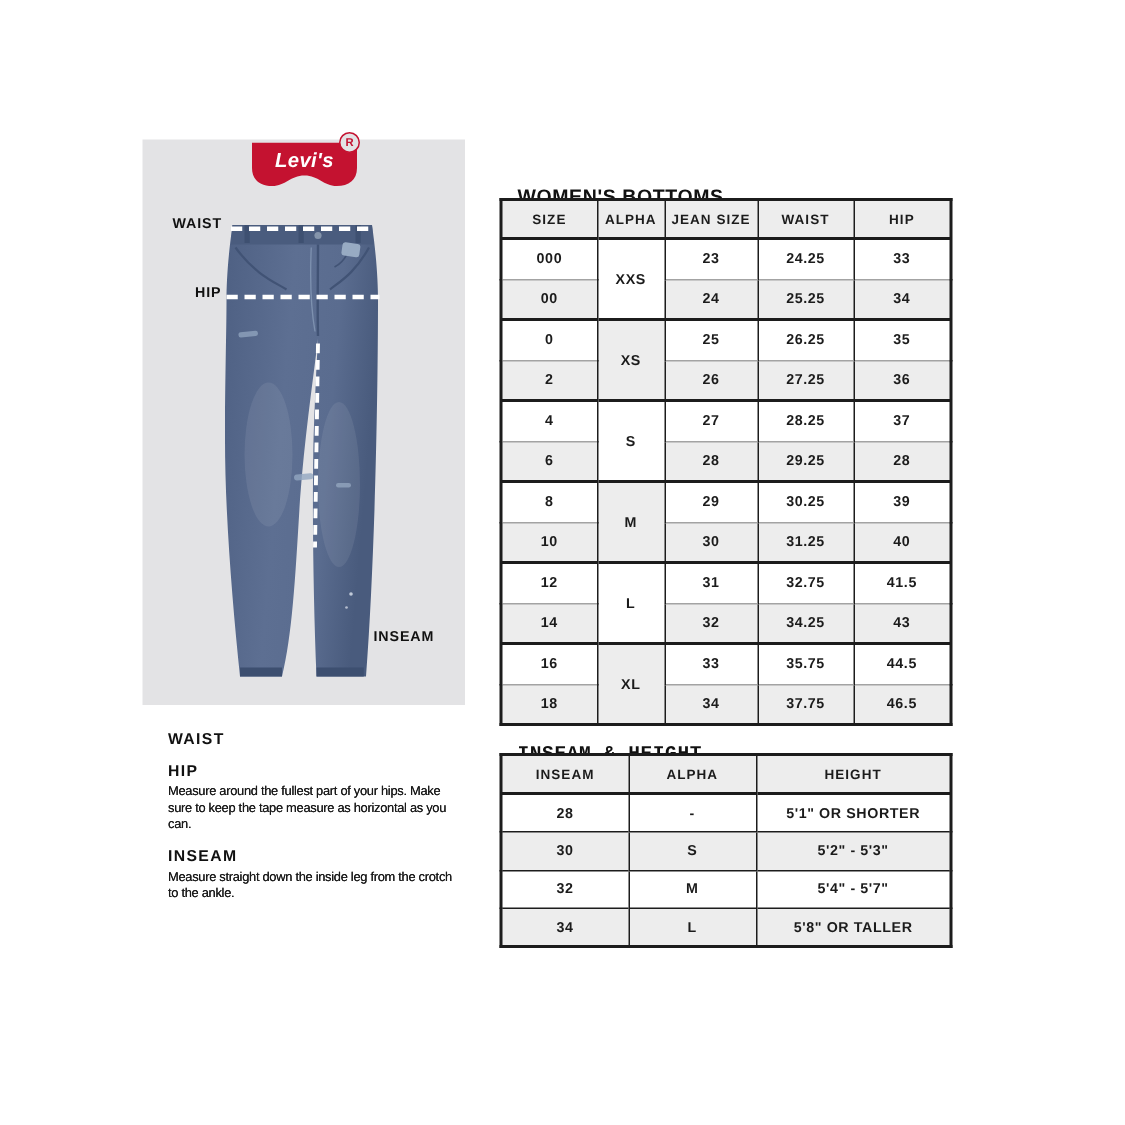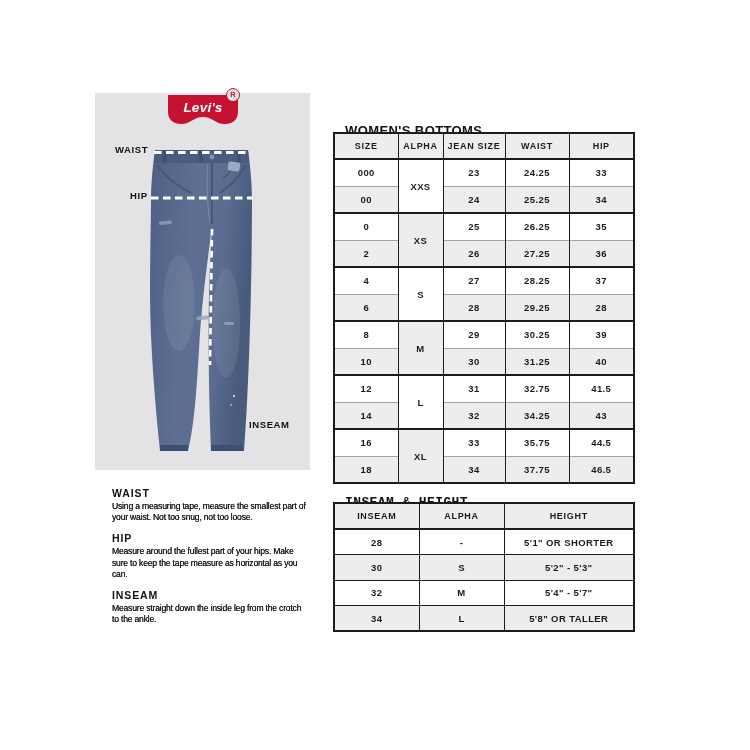--- a/index.html
+++ b/index.html
@@ -116,21 +116,20 @@
     </svg>
 
     <div class="measure-label lbl-waist">WAIST</div>
     <div class="measure-label lbl-hip">HIP</div>
     <div class="measure-label lbl-inseam">INSEAM</div>
   </section>
 
   <section class="guide">
       <div class="guide-item">
         <h3>WAIST</h3>
-        <p>Using a measuring tape, measure the smallest part of your waist. Not too snug, not too loose.</p>
       </div>
       <div class="guide-item">
         <h3>HIP</h3>
         <p>Measure around the fullest part of your hips. Make sure to keep the tape measure as horizontal as you can.</p>
       </div>
       <div class="guide-item">
         <h3>INSEAM</h3>
         <p>Measure straight down the inside leg from the crotch to the ankle.</p>
       </div>
     </section>

